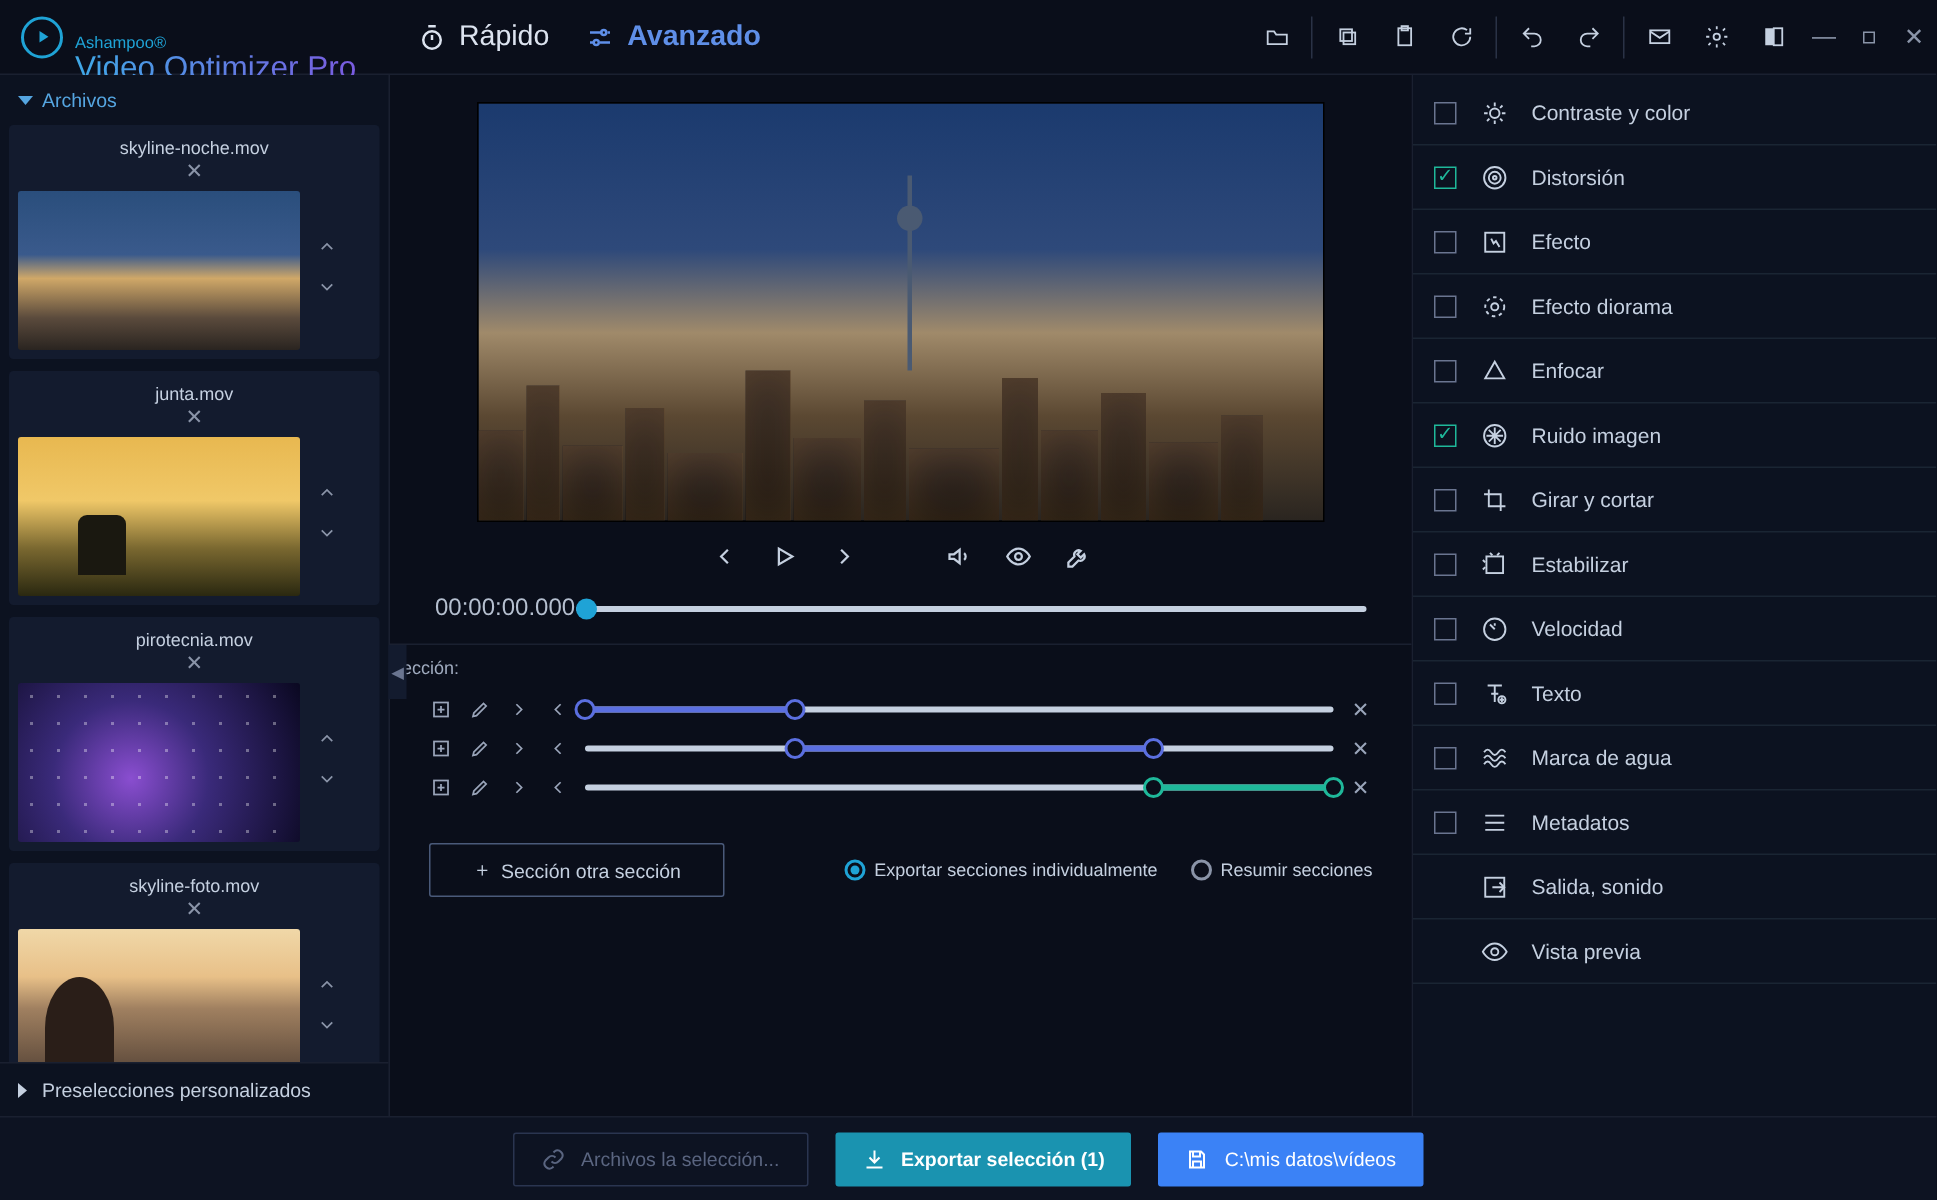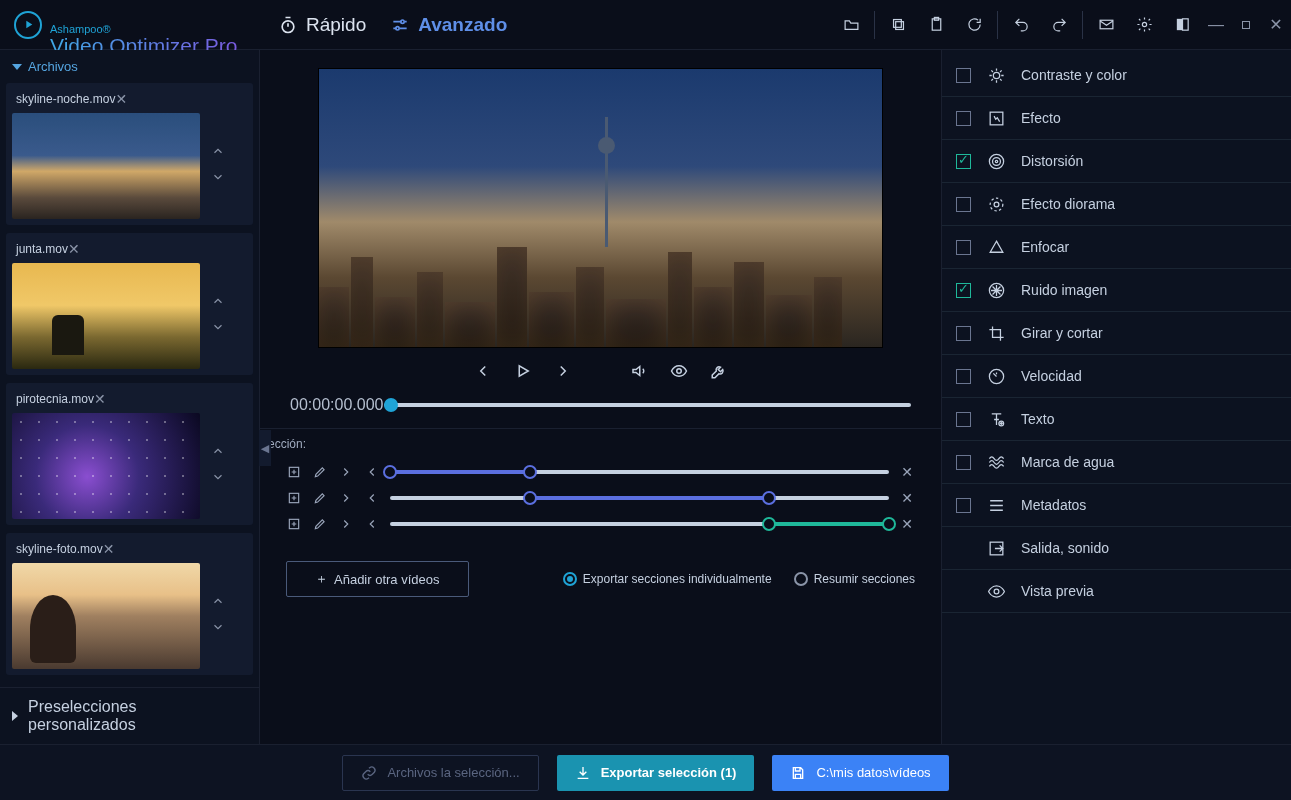--- a/index.html
+++ b/index.html
@@ -27,28 +27,28 @@
 .left-col{width:260px;background:#0c1220;display:flex;flex-direction:column;border-right:1px solid #1a2030;}
 .section-head{padding:9px 12px;display:flex;align-items:center;gap:6px;color:#55a5e0;font-size:13px;cursor:pointer;}
 .tri{width:0;height:0;border-left:5px solid transparent;border-right:5px solid transparent;}
 .tri.down{border-top:6px solid #55a5e0;}
 .tri.right{border-left:6px solid #c5d0e0;border-top:5px solid transparent;border-bottom:5px solid transparent;border-right:none;}
 .file-list{flex:1;overflow-y:auto;padding:0 6px 8px 6px;}
 .file-list::-webkit-scrollbar{width:8px;}
 .file-list::-webkit-scrollbar-track{background:#0a0e1a;}
 .file-list::-webkit-scrollbar-thumb{background:#2a3550;border-radius:4px;}
 .file-card{background:#131b2e;border-radius:3px;margin-bottom:8px;padding:6px;}
-.file-head{display:flex;align-items:center;justify-content:flex-start;padding:2px 4px 6px 4px;}
+.file-head{display:flex;align-items:center;justify-content:space-between;padding:2px 4px 6px 4px;flex-direction:column;}
 .file-name{font-size:12px;color:#c5d0e0;}
 .file-close{cursor:pointer;color:#8a94a8;font-size:14px;}
 .file-body{display:flex;gap:6px;}
 .thumb{width:188px;height:106px;border-radius:2px;}
 .file-ctl{display:flex;flex-direction:column;justify-content:center;gap:8px;align-items:center;width:24px;}
 .chev{cursor:pointer;color:#8a94a8;}
-.presets-foot{padding:10px 12px;display:flex;align-items:center;gap:10px;color:#c5d0e0;font-size:16px;border-top:1px solid #1a2030;cursor:pointer;}
+.presets-foot{padding:10px 12px;display:flex;align-items:center;gap:10px;color:#c5d0e0;font-size:13px;border-top:1px solid #1a2030;cursor:pointer;}
 
 .mid-col{flex:1;background:#0a0e1a;display:flex;flex-direction:column;position:relative;}
 .collapse-tab{position:absolute;left:-1px;top:380px;width:12px;height:36px;background:#131b2e;display:flex;align-items:center;justify-content:center;cursor:pointer;color:#6a7590;font-size:11px;}
 .preview-wrap{padding:18px 18px 0 18px;}
 .preview{margin:0 auto;width:565px;height:280px;background:linear-gradient(180deg,#1b3a6e 0%,#2e497a 35%,#a08a6a 55%,#5b4832 75%,#2a2520 100%);position:relative;border:1px solid #000;overflow:hidden;}
 .tower{position:absolute;left:286px;bottom:100px;width:3px;height:130px;background:#4a5a72;}
 .tower:before{content:"";position:absolute;top:20px;left:-7px;width:17px;height:17px;border-radius:50%;background:#4a5a72;}
 .bldgs{position:absolute;bottom:0;left:0;right:0;height:120px;display:flex;align-items:flex-end;}
 .bldg{background:linear-gradient(180deg,#3a2e28,#1a1410);margin-right:2px;box-shadow:inset 0 0 30px rgba(255,180,80,.15);}
 .play-ctl{display:flex;align-items:center;justify-content:center;gap:22px;padding:14px 0 8px 0;}
@@ -422,21 +422,21 @@
       <div class="sec-fill" style="left:76%;width:24%;background:#1fb89a"></div>
       <div class="sec-handle" style="left:calc(76% - 7px);border-color:#1fb89a"></div>
       <div class="sec-handle" style="left:calc(100% - 7px);border-color:#1fb89a"></div>
     </div>
     <div class="sec-x">✕</div>
         </div>
       </div>
     <div class="add-sec-wrap">
       <div class="add-sec">
         <span>＋</span>
-        <span>Añadir otra vídeos</span>
+        <span>Sección otra sección</span>
       </div>
       <div class="export-opts">
         <div class="radio">
           <div class="rad on"></div>
             <span>Exportar secciones individualmente</span>
         </div>
         <div class="radio">
           <div class="rad"></div>
             <span>Resumir secciones</span>
         </div>
@@ -448,45 +448,45 @@
       <div class="eff">
     <div class="chk"></div>
     <div class="eico">
           <svg viewBox="0 0 24 24" fill="none" stroke="currentColor" stroke-width="1.6">
             <circle cx="12" cy="12" r="4"></circle>
             <path d="M12 3v3M12 18v3M3 12h3M18 12h3M5.5 5.5l2 2M16.5 16.5l2 2M5.5 18.5l2-2M16.5 7.5l2-2"></path>
           </svg>
         </div>
     <div>Contraste y color</div>
       </div>
-      <div class="eff">
-    <div class="chk"></div>
-    <div class="eico">
-          <svg viewBox="0 0 24 24" fill="none" stroke="currentColor" stroke-width="1.6">
-            <rect x="4" y="4" width="16" height="16"></rect>
-            <path d="M9 9l2 4 2-2 3 5"></path>
-          </svg>
-        </div>
-    <div>Efecto</div>
-      </div>
       <div class="eff on">
     <div class="chk"></div>
     <div class="eico">
           <svg viewBox="0 0 24 24" fill="none" stroke="currentColor" stroke-width="1.6">
             <circle cx="12" cy="12" r="9"></circle>
             <circle cx="12" cy="12" r="5"></circle>
             <circle cx="12" cy="12" r="1.5"></circle>
           </svg>
         </div>
     <div>Distorsión</div>
       </div>
       <div class="eff">
     <div class="chk"></div>
     <div class="eico">
           <svg viewBox="0 0 24 24" fill="none" stroke="currentColor" stroke-width="1.6">
+            <rect x="4" y="4" width="16" height="16"></rect>
+            <path d="M9 9l2 4 2-2 3 5"></path>
+          </svg>
+        </div>
+    <div>Efecto</div>
+      </div>
+      <div class="eff">
+    <div class="chk"></div>
+    <div class="eico">
+          <svg viewBox="0 0 24 24" fill="none" stroke="currentColor" stroke-width="1.6">
             <circle cx="12" cy="12" r="8" stroke-dasharray="3 3"></circle>
             <circle cx="12" cy="12" r="3"></circle>
           </svg>
         </div>
     <div>Efecto diorama</div>
       </div>
       <div class="eff">
     <div class="chk"></div>
     <div class="eico">
           <svg viewBox="0 0 24 24" fill="none" stroke="currentColor" stroke-width="1.6">
@@ -506,20 +506,30 @@
     <div>Ruido imagen</div>
       </div>
       <div class="eff">
     <div class="chk"></div>
     <div class="eico">
           <svg viewBox="0 0 24 24" fill="none" stroke="currentColor" stroke-width="1.6">
             <path d="M7 3v14h14M3 7h14v14"></path>
           </svg>
         </div>
     <div>Girar y cortar</div>
+      </div>
+      <div class="eff">
+    <div class="chk"></div>
+    <div class="eico">
+          <svg viewBox="0 0 24 24" fill="none" stroke="currentColor" stroke-width="1.6">
+            <rect x="5" y="5" width="14" height="14"></rect>
+            <path d="M8 2l2 2M16 2l-2 2M2 8l2 2M2 16l2-2"></path>
+          </svg>
+        </div>
+    <div>Estabilizar</div>
       </div>
       <div class="eff">
     <div class="chk"></div>
     <div class="eico">
           <svg viewBox="0 0 24 24" fill="none" stroke="currentColor" stroke-width="1.6">
             <circle cx="12" cy="12" r="9"></circle>
             <path d="M12 12L8 8M12 7v2"></path>
           </svg>
         </div>
     <div>Velocidad</div>

